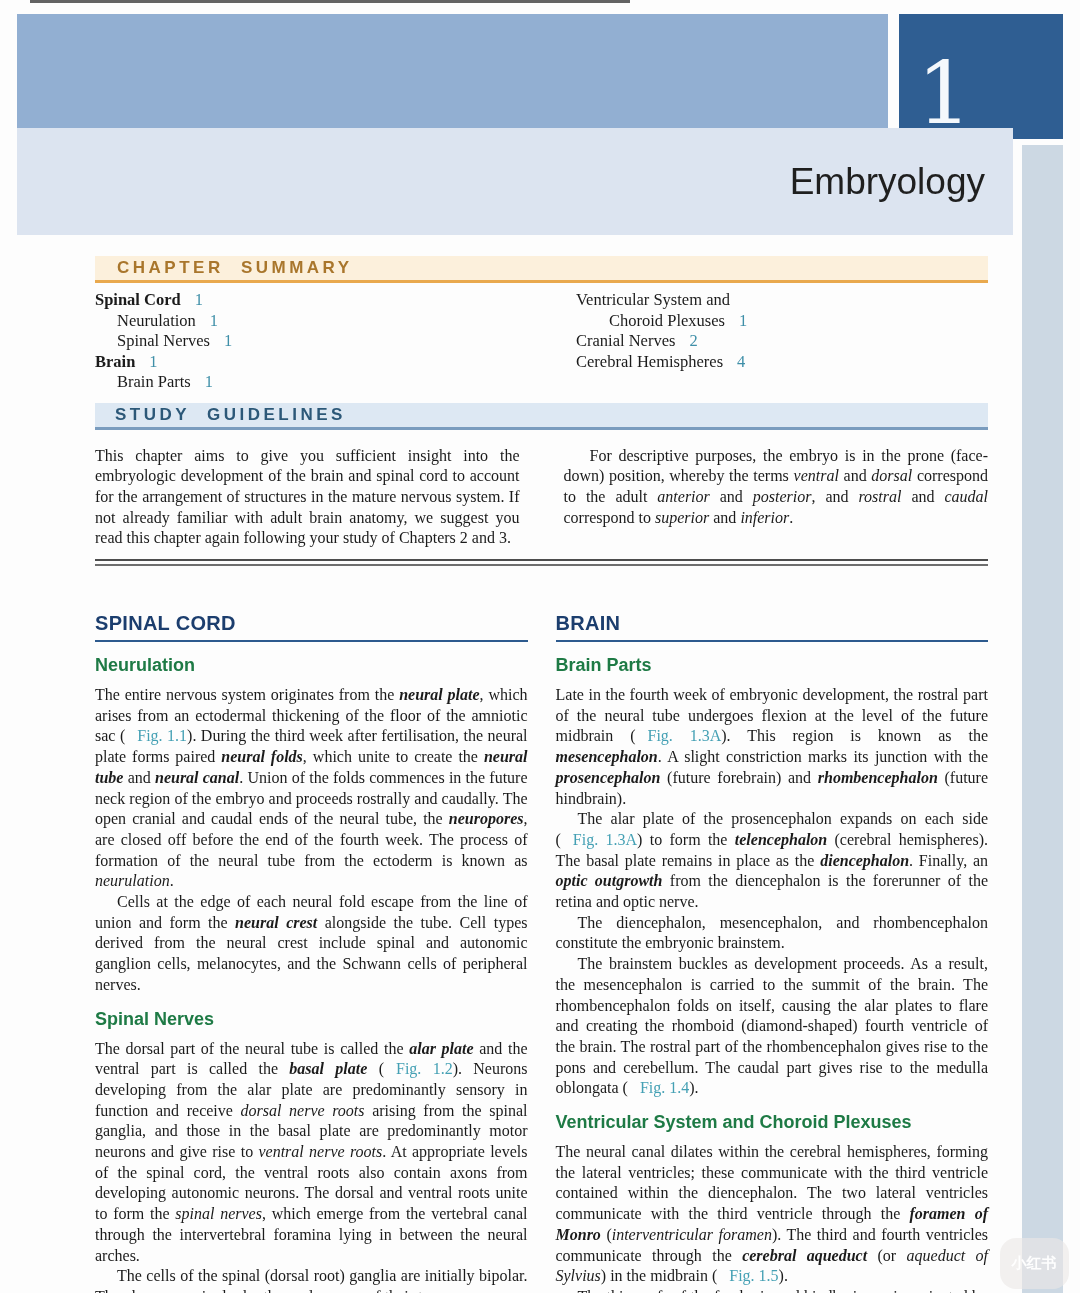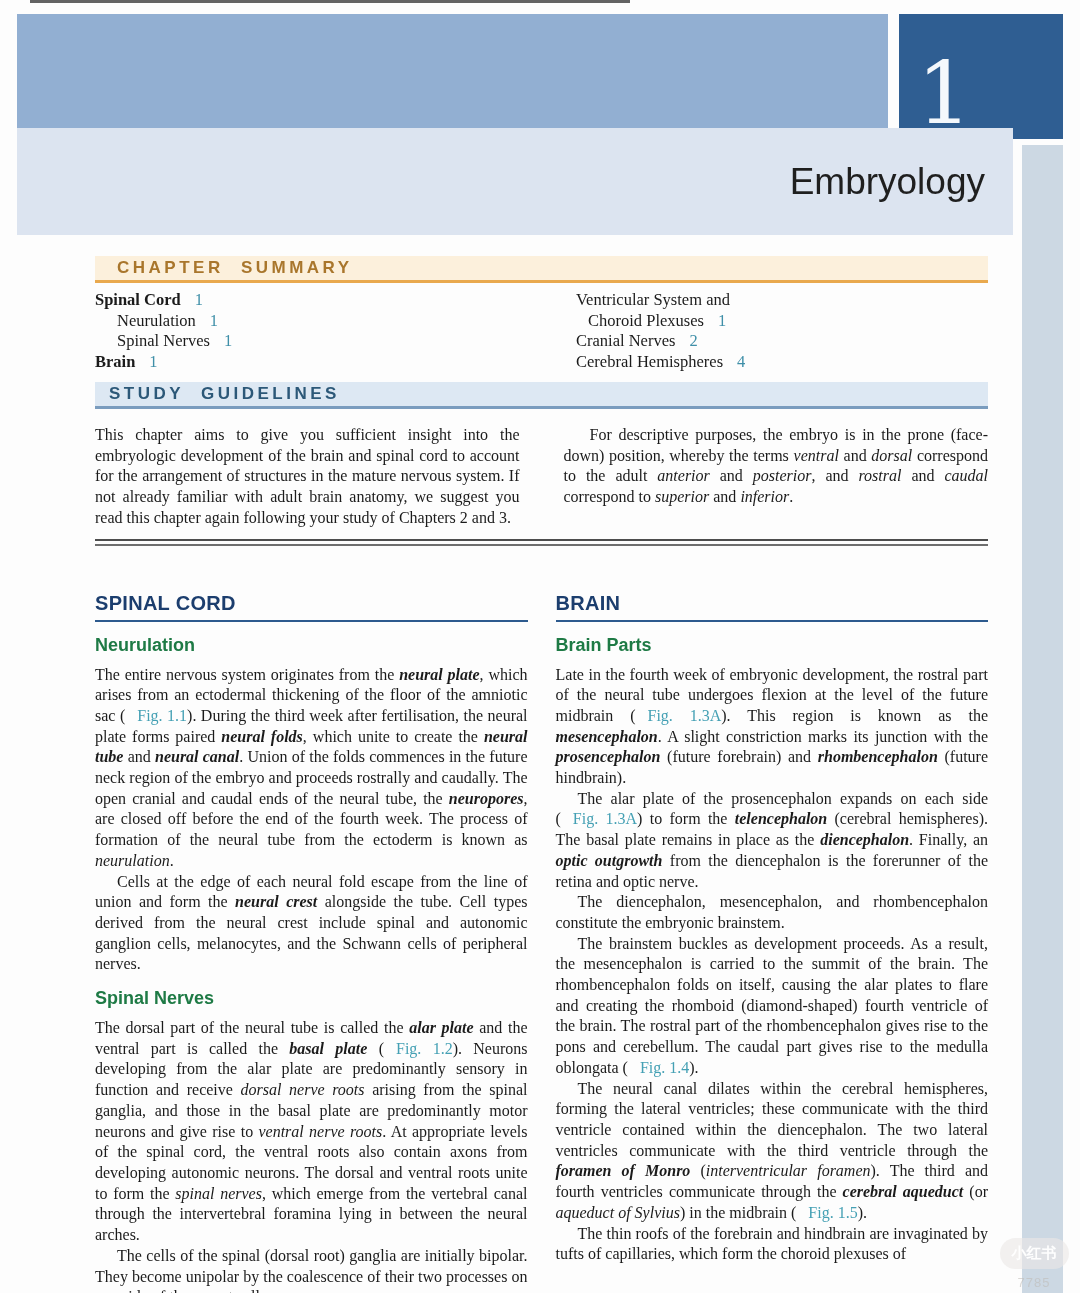--- a/index.html
+++ b/index.html
@@ -24,27 +24,27 @@
   .summary-bar{background:var(--summary-bg);border-bottom:3px solid var(--summary-rule);
                height:24px;line-height:24px;}
   .summary-bar span{font-family:"Liberation Sans",sans-serif;font-weight:bold;font-size:17px;
                     letter-spacing:3.5px;word-spacing:9px;color:var(--summary-heading);padding-left:22px;}
   .summary-cols{display:flex;margin-top:7px;}
   .summary-col{width:433px;}
   .summary-col.right{margin-left:28px;padding-left:20px;width:412px;}
   .sum-item{font-size:16.5px;line-height:20.5px;}
   .sum-item.bold > div > span:first-child{font-weight:bold;}
   .sum-item.ind{margin-left:22px;}
-  .sum-item .wrap2{margin-left:12px;}
+  .sum-item .wrap2{margin-left:33px;}
   .pgnum{color:var(--page-number);margin-left:14px;}
 
   .guidelines-bar{margin-top:10px;background:var(--guidelines-bg);border-bottom:3px solid var(--guidelines-rule);
                   height:24px;line-height:24px;}
   .guidelines-bar span{font-family:"Liberation Sans",sans-serif;font-weight:bold;font-size:17px;
-                       letter-spacing:3.5px;word-spacing:9px;color:var(--guidelines-heading);padding-left:14px;}
+                       letter-spacing:3.5px;word-spacing:9px;color:var(--guidelines-heading);padding-left:20px;}
   .guide-cols{display:flex;gap:44px;margin-top:16px;}
   .guide-col{width:433px;font-size:16px;line-height:20.6px;text-align:justify;}
   #guide-right .para{text-indent:26px;}
 
   .separator{margin-top:10px;height:3px;border-top:2px solid #4d4d4d;border-bottom:2px solid #6e6e6e;}
 
   .main-cols{display:flex;gap:28px;margin-top:46px;}
   .main-col{width:433px;}
   .sec-head{font-family:"Liberation Sans",sans-serif;font-weight:bold;font-size:20px;letter-spacing:.3px;
             color:var(--section-heading);padding-bottom:5px;border-bottom:2px solid var(--section-rule);}
@@ -53,21 +53,21 @@
   .para{margin:0;font-size:16px;line-height:20.7px;text-align:justify;}
   .para + .para{text-indent:22px;}
 
   .seg-bi{font-weight:bold;font-style:italic;}
   .seg-i{font-style:italic;}
   .seg-fig{color:var(--fig-ref);margin-left:12px;}
 
   .watermark{position:absolute;left:994px;top:1238px;width:80px;text-align:center;}
   .wm-pill{display:inline-block;background:rgba(235,232,230,.6);color:rgba(255,255,255,.95);
            font-family:Liberation Sans, sans-serif;font-weight:bold;font-size:15px;
-           padding:6px 12px;border-radius:16px;}
+           padding:16px 12px;border-radius:16px;}
   .wm-id{display:block;margin-top:6px;color:rgba(190,185,180,.55);
          font-family:"Liberation Sans",sans-serif;font-size:13px;letter-spacing:1px;}
 </style>
 </head>
 <body>
 
 <div class="page">
   <div class="top-artifact"></div>
 
   <div class="banner"></div>
@@ -89,20 +89,23 @@
             <div><span>Spinal Cord</span><span class="pgnum">1</span></div>
           </div>
           <div class="sum-item ind">
             <div><span>Neurulation</span><span class="pgnum">1</span></div>
           </div>
           <div class="sum-item ind">
             <div><span>Spinal Nerves</span><span class="pgnum">1</span></div>
           </div>
           <div class="sum-item bold">
             <div><span>Brain</span><span class="pgnum">1</span></div>
+          </div>
+          <div class="sum-item ind">
+            <div><span>Brain Parts</span><span class="pgnum">1</span></div>
           </div>
         </div>
       <div class="summary-col right" id="summary-right">
           <div class="sum-item">
             <div><span>Ventricular System and</span></div>
             <div class="wrap2"><span>Choroid Plexuses</span><span class="pgnum">1</span></div>
           </div>
           <div class="sum-item">
             <div><span>Cranial Nerves</span><span class="pgnum">2</span></div>
           </div>
@@ -136,20 +139,21 @@
           <p class="para"><span>The dorsal part of the neural tube is called the </span><span class="seg-bi">alar plate</span><span> and the ventral part is called the </span><span class="seg-bi">basal plate</span><span> (</span><span class="seg-fig">Fig. 1.2</span><span>). Neurons developing from the alar plate are predominantly sensory in function and receive </span><span class="seg-i">dorsal nerve roots</span><span> arising from the spinal ganglia, and those in the basal plate are predominantly motor neurons and give rise to </span><span class="seg-i">ventral nerve roots</span><span>. At appropriate levels of the spinal cord, the ventral roots also contain axons from developing autonomic neurons. The dorsal and ventral roots unite to form the </span><span class="seg-i">spinal nerves</span><span>, which emerge from the vertebral canal through the intervertebral foramina lying in between the neural arches.</span></p>
           <p class="para"><span>The cells of the spinal (dorsal root) ganglia are initially bipolar. They become unipolar by the coalescence of their two processes on one side of the parent cells.</span></p>
         </div>
       <div class="main-col" id="main-right">
           <div class="sec-head">BRAIN</div>
           <div class="sub-head">Brain Parts</div>
           <p class="para"><span>Late in the fourth week of embryonic development, the rostral part of the neural tube undergoes flexion at the level of the future midbrain (</span><span class="seg-fig">Fig. 1.3A</span><span>). This region is known as the </span><span class="seg-bi">mesencephalon</span><span>. A slight constriction marks its junction with the </span><span class="seg-bi">prosencephalon</span><span> (future forebrain) and </span><span class="seg-bi">rhombencephalon</span><span> (future hindbrain).</span></p>
           <p class="para"><span>The alar plate of the prosencephalon expands on each side (</span><span class="seg-fig">Fig. 1.3A</span><span>) to form the </span><span class="seg-bi">telencephalon</span><span> (cerebral hemispheres). The basal plate remains in place as the </span><span class="seg-bi">diencephalon</span><span>. Finally, an </span><span class="seg-bi">optic outgrowth</span><span> from the diencephalon is the forerunner of the retina and optic nerve.</span></p>
           <p class="para"><span>The diencephalon, mesencephalon, and rhombencephalon constitute the embryonic brainstem.</span></p>
           <p class="para"><span>The brainstem buckles as development proceeds. As a result, the mesencephalon is carried to the summit of the brain. The rhombencephalon folds on itself, causing the alar plates to flare and creating the rhomboid (diamond-shaped) fourth ventricle of the brain. The rostral part of the rhombencephalon gives rise to the pons and cerebellum. The caudal part gives rise to the medulla oblongata (</span><span class="seg-fig">Fig. 1.4</span><span>).</span></p>
+          <div class="sub-head">Ventricular System and Choroid Plexuses</div>
           <p class="para"><span>The neural canal dilates within the cerebral hemispheres, forming the lateral ventricles; these communicate with the third ventricle contained within the diencephalon. The two lateral ventricles communicate with the third ventricle through the </span><span class="seg-bi">foramen of Monro</span><span> (</span><span class="seg-i">interventricular foramen</span><span>). The third and fourth ventricles communicate through the </span><span class="seg-bi">cerebral aqueduct</span><span> (or </span><span class="seg-i">aqueduct of Sylvius</span><span>) in the midbrain (</span><span class="seg-fig">Fig. 1.5</span><span>).</span></p>
           <p class="para"><span>The thin roofs of the forebrain and hindbrain are invaginated by tufts of capillaries, which form the choroid plexuses of</span></p>
         </div>
     </div>
   </div>
 
   <div class="watermark">
     <span class="wm-pill">小红书</span>
     <span class="wm-id">7785</span>
   </div>

